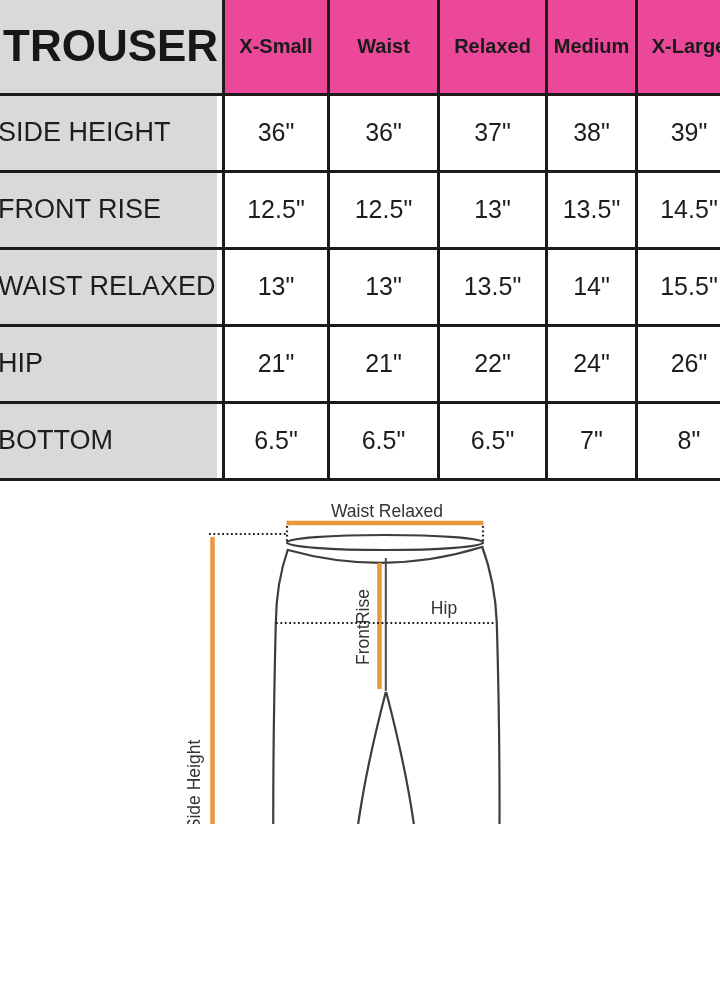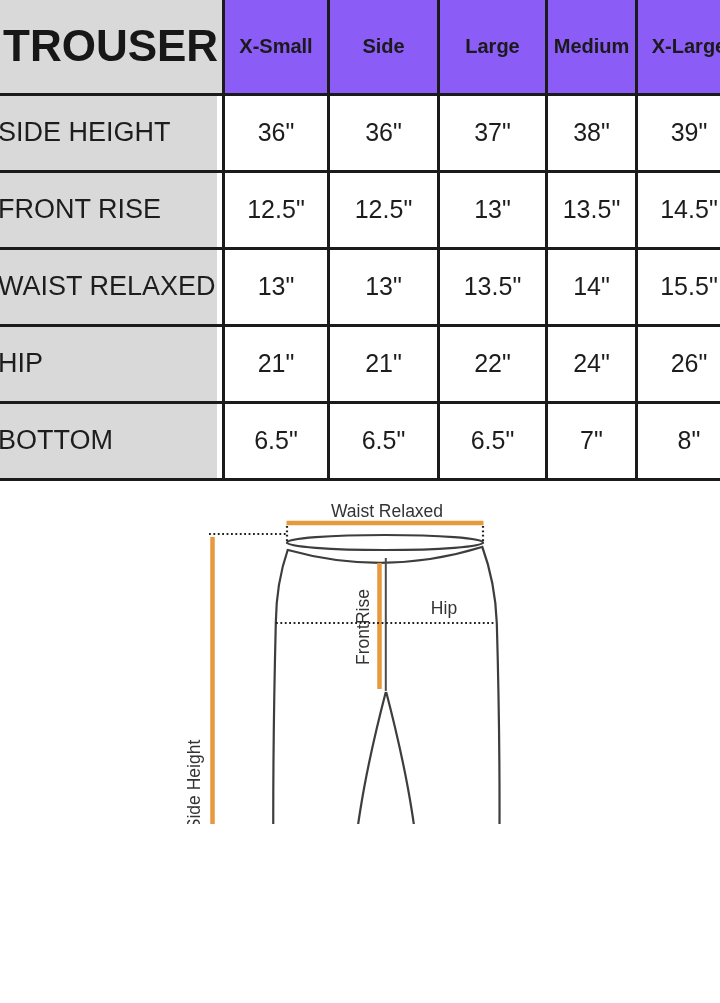--- a/index.html
+++ b/index.html
@@ -26,21 +26,21 @@
   .sizechart col.c-m  { width:108px; }
   .sizechart col.c-l  { width:90px; }
   .sizechart col.c-xl { width:105px; }
   .sizechart tr.hdr   { height:94px; }
   .sizechart tr.body  { height:77px; }
   th.chart-title {
     background:#d9d9d9; text-align:left; padding-left:10px;
     font-size:44px; font-weight:bold; letter-spacing:0px; color:#171717;
   }
   th.size-hd {
-    background:#8b5cf6; font-size:20px; font-weight:bold;
+    background:#ec4899; font-size:20px; font-weight:bold;
     text-align:center; color:#1a1a1a;
   }
   td.row-label {
     background:#d9d9d9; box-shadow:inset -5px 0 0 #ffffff;
     text-align:left; padding-left:5px;
     font-size:27px; font-weight:500; color:#1d1d1d;
   }
   td.val {
     background:#ffffff; text-align:center;
     font-size:25px; font-weight:400; color:#1d1d1d;
@@ -63,22 +63,22 @@
         <col class="c-xs">
         <col class="c-s">
         <col class="c-m">
         <col class="c-l">
         <col class="c-xl">
     </colgroup>
     <tbody>
         <tr class="hdr">
       <th class="chart-title">TROUSER</th>
       <th class="size-hd">X-Small</th>
-      <th class="size-hd">Side</th>
-      <th class="size-hd">Large</th>
+      <th class="size-hd">Waist</th>
+      <th class="size-hd">Relaxed</th>
       <th class="size-hd">Medium</th>
       <th class="size-hd">X-Large</th>
     </tr>
     <tr class="body">
       <td class="row-label">SIDE HEIGHT</td>
       <td class="val">36"</td>
       <td class="val">36"</td>
       <td class="val">37"</td>
       <td class="val">38"</td>
       <td class="val">39"</td>

